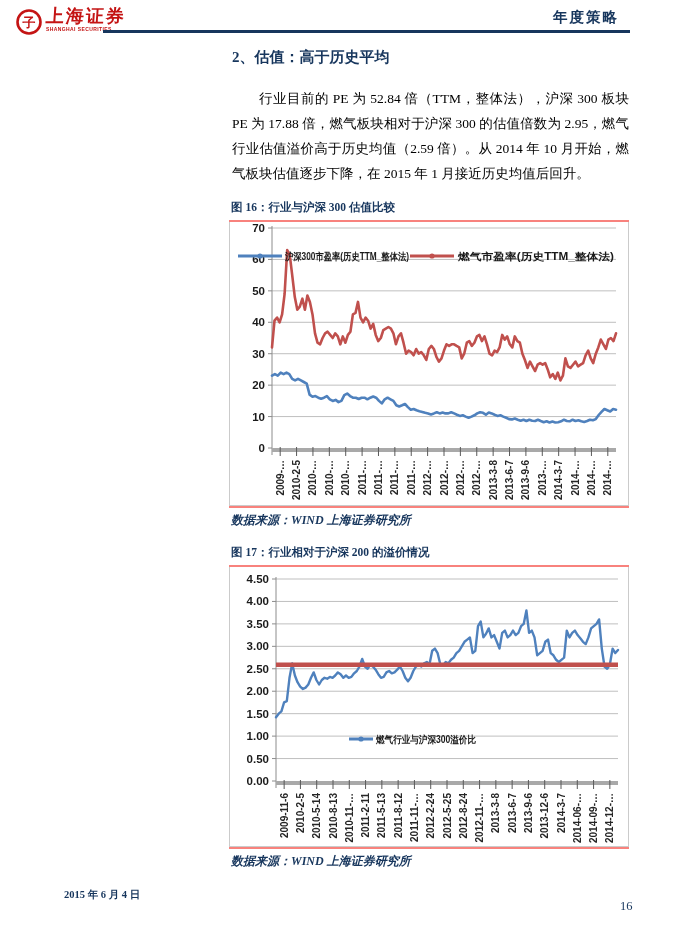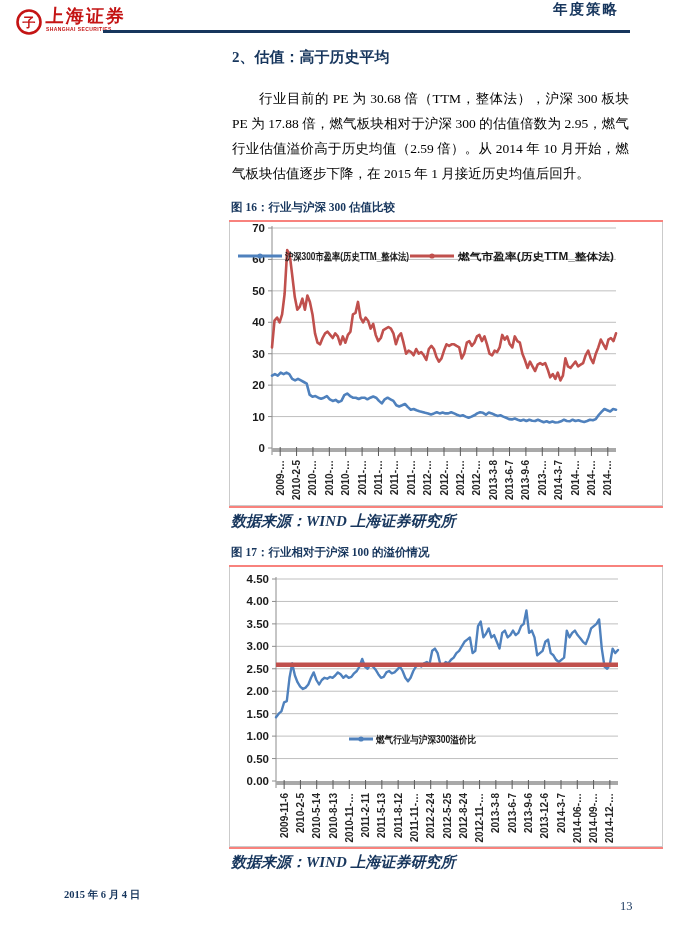--- a/index.html
+++ b/index.html
@@ -5,36 +5,36 @@
   html,body{margin:0;padding:0;background:#888;}
   .page{position:relative;width:690px;height:934px;background:#ffffff;margin:0 auto;
         font-family:"Liberation Serif",serif;overflow:hidden;}
   
   .logo{position:absolute;left:14px;top:6px;display:flex;align-items:flex-start;}
   .logo-text{margin-left:2px;}
   .logo-cn{color:#c41414;font-weight:bold;font-size:18px;letter-spacing:2px;line-height:20px;
            font-family:"Liberation Serif",serif;transform:skewX(-4deg);}
   .logo-en{color:#c41414;font-size:5px;font-weight:bold;letter-spacing:.4px;line-height:6px;
            font-family:"Liberation Sans",sans-serif;}
-  .doc-type{position:absolute;left:553px;top:0;color:#17365d;font-weight:bold;font-size:14.5px;
+  .doc-type{position:absolute;left:553px;top:8px;color:#17365d;font-weight:bold;font-size:14.5px;
             letter-spacing:2px;}
   .header-rule{position:absolute;left:103px;top:30px;width:527px;height:3px;background:#17365d;}
   
   .section-heading{position:absolute;left:232px;top:48px;color:#17365d;font-weight:bold;font-size:15px;font-family:Liberation Serif, serif;}
   .paragraph{position:absolute;left:232px;top:86px;width:397px;font-size:13.5px;line-height:25px;
              color:#000;text-align:justify;text-indent:2em;}
   
-  .figure{position:absolute;left:229px;width:434px;}
+  .figure{position:absolute;left:229px;width:400px;}
   .fig1{top:200px;}
   .fig2{top:545px;}
   .fig-caption{color:#17365d;font-weight:bold;font-size:11.5px;padding:0 0 5px 2px;
                border-bottom:2px solid #f8827d;font-family:"Liberation Serif",serif;}
   .chart-box{border:1px solid #cbcbcb;border-top:none;background:#fff;}
   .fig-rule{height:2px;background:#f8827d;}
-  .fig-source{margin-top:4px;color:#17365d;font-weight:bold;font-style:italic;font-size:15px;
+  .fig-source{margin-top:4px;color:#17365d;font-weight:bold;font-style:italic;font-size:12px;
               padding-left:2px;}
   
   .footer-date{position:absolute;left:64px;top:888px;color:#17365d;font-weight:bold;font-size:10.5px;}
   .page-number{position:absolute;left:620px;top:899px;color:#17365d;font-size:12.5px;}
   svg{display:block;}
 </style>
 </head>
 <body>
 
 <div class="page">
@@ -46,21 +46,21 @@
     </svg>
     <div class="logo-text">
       <div class="logo-cn">上海证券</div>
       <div class="logo-en">SHANGHAI SECURITIES</div>
     </div>
   </div>
   <div class="doc-type">年度策略</div>
   <div class="header-rule"></div>
 
   <div class="section-heading">2、估值：高于历史平均</div>
-  <div class="paragraph">行业目前的 PE 为 30.68 倍（TTM，整体法），沪深 300 板块 PE 为 17.88 倍，燃气板块相对于沪深 300 的估值倍数为 2.95，燃气行业估值溢价高于历史均值（2.59 倍）。从 2014 年 10 月开始，燃气板块估值逐步下降，在 2015 年 1 月接近历史均值后回升。</div>
+  <div class="paragraph">行业目前的 PE 为 52.84 倍（TTM，整体法），沪深 300 板块 PE 为 17.88 倍，燃气板块相对于沪深 300 的估值倍数为 2.95，燃气行业估值溢价高于历史均值（2.59 倍）。从 2014 年 10 月开始，燃气板块估值逐步下降，在 2015 年 1 月接近历史均值后回升。</div>
 
   <div class="figure fig1">
     <div class="fig-caption">图 16：行业与沪深 300 估值比较</div>
     <div class="chart-box">
       <svg id="chart0" width="398" height="283">
           <line x1="42" x2="386" y1="194.57142857142858" y2="194.57142857142858" stroke="#BFBFBF" stroke-width="1"></line>
           <line x1="42" x2="386" y1="163.14285714285714" y2="163.14285714285714" stroke="#BFBFBF" stroke-width="1"></line>
           <line x1="42" x2="386" y1="131.71428571428572" y2="131.71428571428572" stroke="#BFBFBF" stroke-width="1"></line>
           <line x1="42" x2="386" y1="100.28571428571429" y2="100.28571428571429" stroke="#BFBFBF" stroke-width="1"></line>
           <line x1="42" x2="386" y1="68.85714285714286" y2="68.85714285714286" stroke="#BFBFBF" stroke-width="1"></line>
@@ -134,21 +134,21 @@
           <line x1="180" x2="224" y1="34" y2="34" stroke="#C0504D" stroke-width="3"></line>
           <circle cx="202" cy="34" r="2.6" fill="#C0504D"></circle>
           <text x="228" y="37.8" font-size="10" font-weight="bold" fill="#1a1a1a" font-family="Liberation Sans, sans-serif" textLength="156" lengthAdjust="spacingAndGlyphs">燃气市盈率(历史TTM_整体法)</text>
         </svg>
     </div>
     <div class="fig-rule"></div>
     <div class="fig-source">数据来源：WIND  上海证券研究所</div>
   </div>
 
   <div class="figure fig2">
-    <div class="fig-caption">图 17：行业相对于沪深 100 的溢价情况</div>
+    <div class="fig-caption">图 17：行业相对于沪深 200 的溢价情况</div>
     <div class="chart-box">
       <svg id="chart1" width="398" height="279">
           <line x1="46" x2="388" y1="191.55555555555554" y2="191.55555555555554" stroke="#BFBFBF" stroke-width="1"></line>
           <line x1="46" x2="388" y1="169.11111111111111" y2="169.11111111111111" stroke="#BFBFBF" stroke-width="1"></line>
           <line x1="46" x2="388" y1="146.66666666666669" y2="146.66666666666669" stroke="#BFBFBF" stroke-width="1"></line>
           <line x1="46" x2="388" y1="124.22222222222223" y2="124.22222222222223" stroke="#BFBFBF" stroke-width="1"></line>
           <line x1="46" x2="388" y1="101.77777777777777" y2="101.77777777777777" stroke="#BFBFBF" stroke-width="1"></line>
           <line x1="46" x2="388" y1="79.33333333333334" y2="79.33333333333334" stroke="#BFBFBF" stroke-width="1"></line>
           <line x1="46" x2="388" y1="56.888888888888886" y2="56.888888888888886" stroke="#BFBFBF" stroke-width="1"></line>
           <line x1="46" x2="388" y1="34.44444444444446" y2="34.44444444444446" stroke="#BFBFBF" stroke-width="1"></line>
@@ -222,15 +222,15 @@
           <line x1="119" x2="143" y1="172" y2="172" stroke="#4F81BD" stroke-width="3"></line>
           <circle cx="131" cy="172" r="2.6" fill="#4F81BD"></circle>
           <text x="146" y="175.8" font-size="10" font-weight="bold" fill="#1a1a1a" font-family="Liberation Sans, sans-serif" textLength="100" lengthAdjust="spacingAndGlyphs">燃气行业与沪深300溢价比</text>
         </svg>
     </div>
     <div class="fig-rule"></div>
     <div class="fig-source">数据来源：WIND  上海证券研究所</div>
   </div>
 
   <div class="footer-date">2015 年 6 月 4 日</div>
-  <div class="page-number">13</div>
+  <div class="page-number">16</div>
 
 </div>
 
 </body></html>

